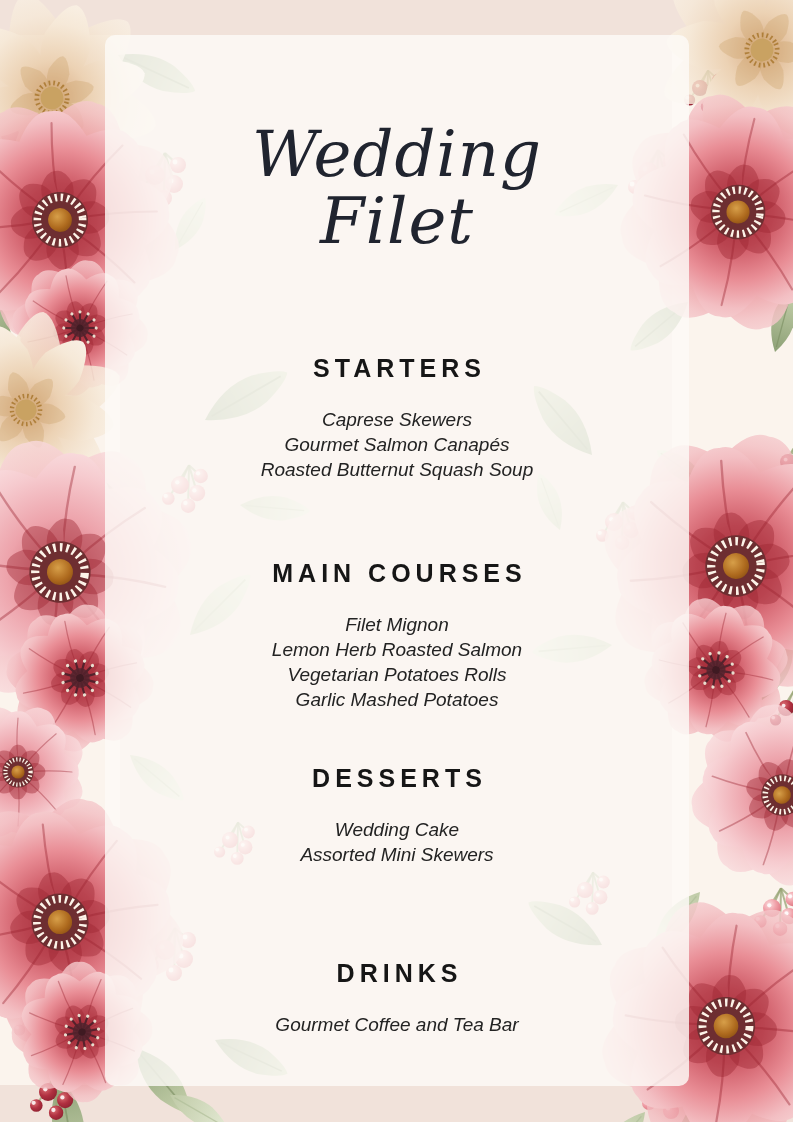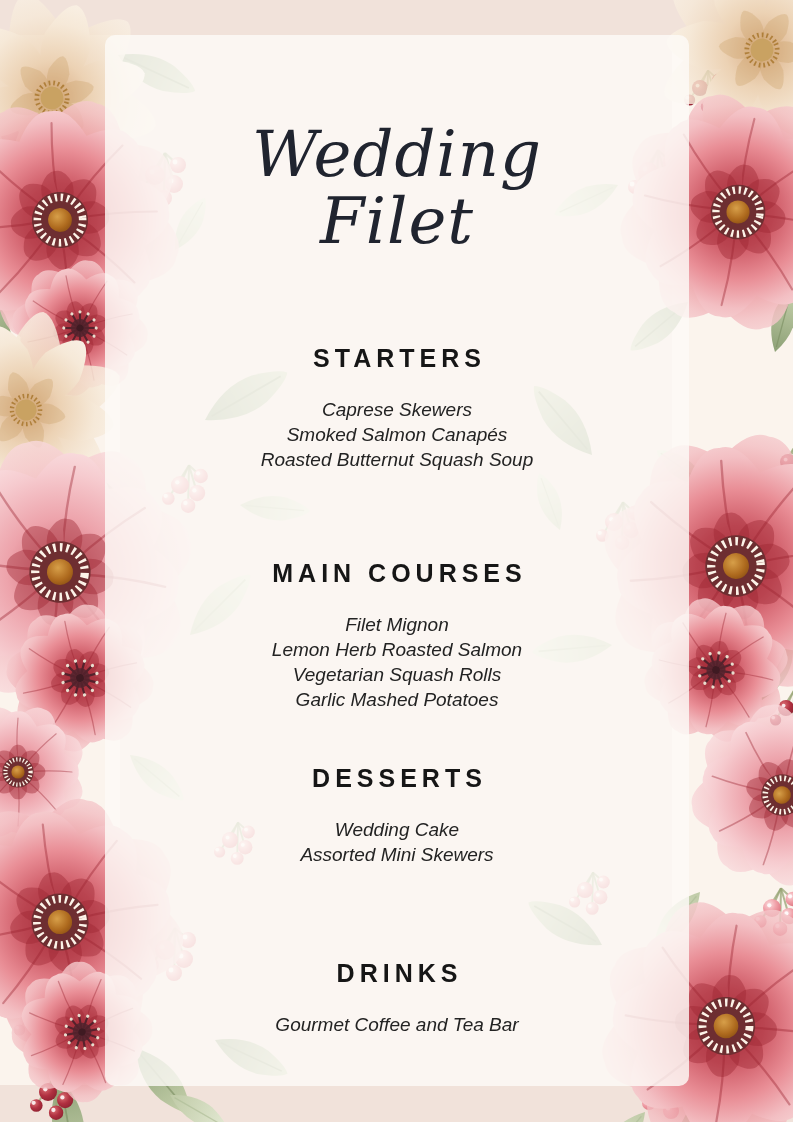--- a/index.html
+++ b/index.html
@@ -30,21 +30,21 @@
   .menu-section h2{
     margin:0;font-size:25px;font-weight:700;line-height:30px;
     letter-spacing:5px;text-indent:5px;
     color:var(--heading-color,#161616);
   }
   .items{
     margin-top:24px;
     font-style:italic;font-size:19px;line-height:25px;
     color:var(--item-color,#232323);
   }
-  .sec-0{top:308px;} .sec-1{top:523px;} .sec-2{top:728px;} .sec-3{top:923px;}
+  .sec-0{top:318px;} .sec-1{top:523px;} .sec-2{top:728px;} .sec-3{top:923px;}
 </style>
 </head>
 <body>
 
 <div class="stage" style="--bg: #F1E2DA; --title-color: #20242F; --heading-color: #161616; --item-color: #232323;">
 
   <svg class="flora" id="flora" viewBox="0 0 793 1122" aria-hidden="true">
     <defs>
       <radialGradient id="gRed" cx="0" cy="0" r="112" gradientUnits="userSpaceOnUse">
         <stop offset="0" stop-color="#AE3642"></stop>
@@ -1293,31 +1293,31 @@
   <div class="content">
     <h1 class="title">
       <span class="tline">Wedding</span>
       <span class="tline">Filet</span>
     </h1>
 
     <section class="menu-section sec-0">
       <h2>STARTERS</h2>
       <div class="items">
         <div class="item">Caprese Skewers</div>
-        <div class="item">Smoked Salmon Canapés</div>
+        <div class="item">Gourmet Salmon Canapés</div>
         <div class="item">Roasted Butternut Squash Soup</div>
       </div>
     </section>
 
     <section class="menu-section sec-1">
       <h2>MAIN COURSES</h2>
       <div class="items">
         <div class="item">Filet Mignon</div>
         <div class="item">Lemon Herb Roasted Salmon</div>
-        <div class="item">Vegetarian Squash Rolls</div>
+        <div class="item">Vegetarian Potatoes Rolls</div>
         <div class="item">Garlic Mashed Potatoes</div>
       </div>
     </section>
 
     <section class="menu-section sec-2">
       <h2>DESSERTS</h2>
       <div class="items">
         <div class="item">Wedding Cake</div>
         <div class="item">Assorted Mini Skewers</div>
       </div>

